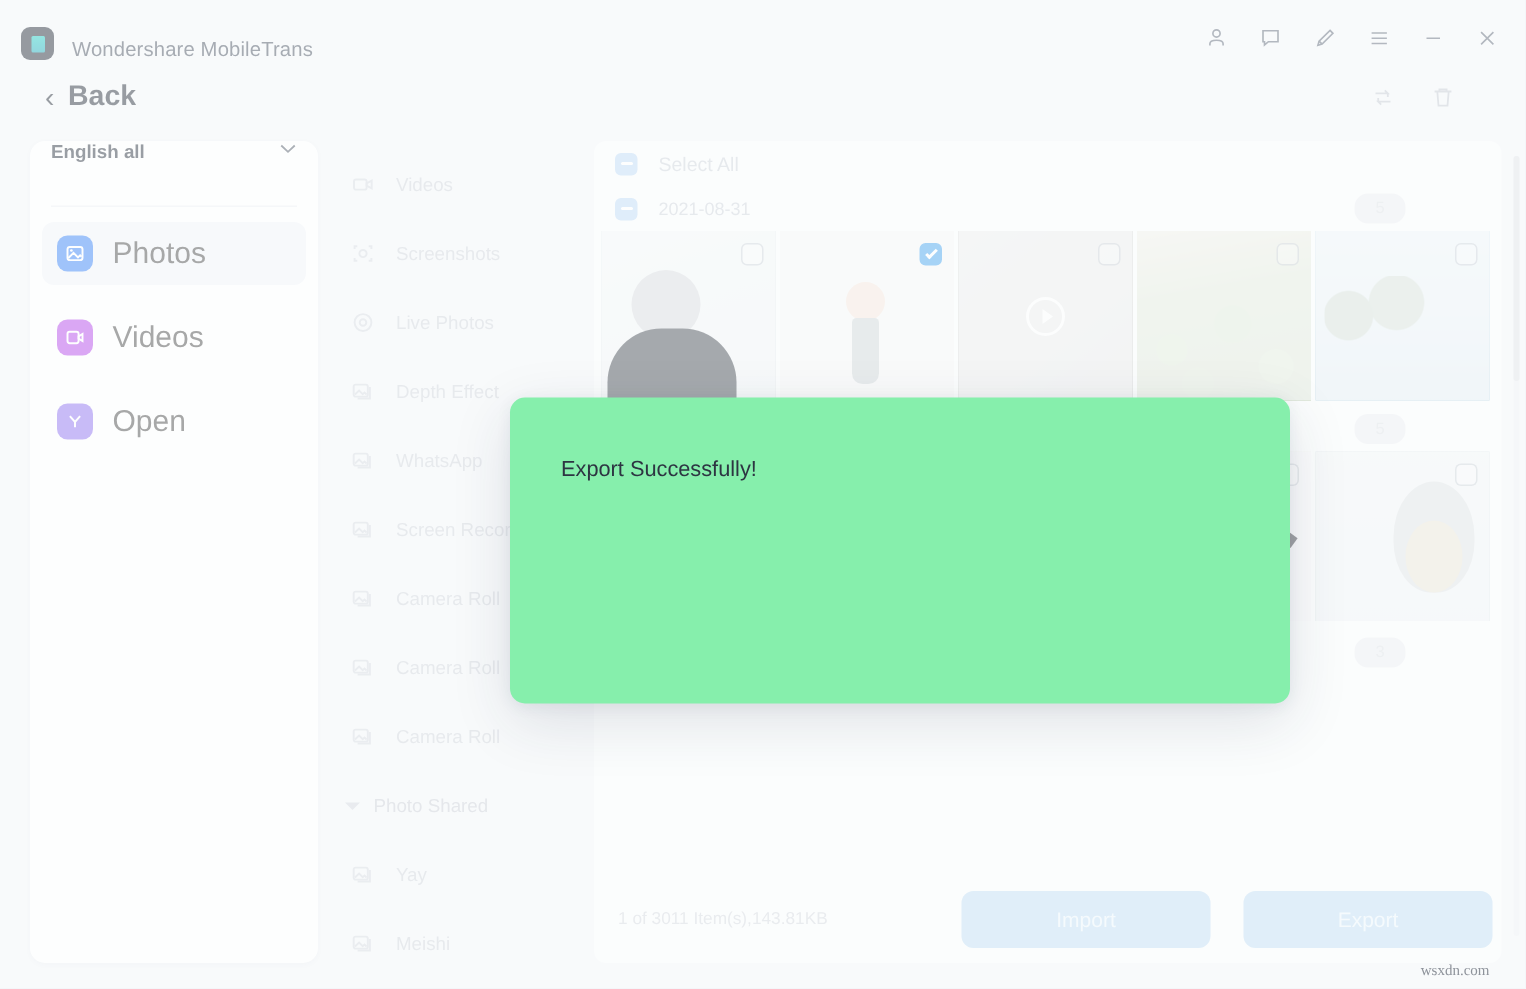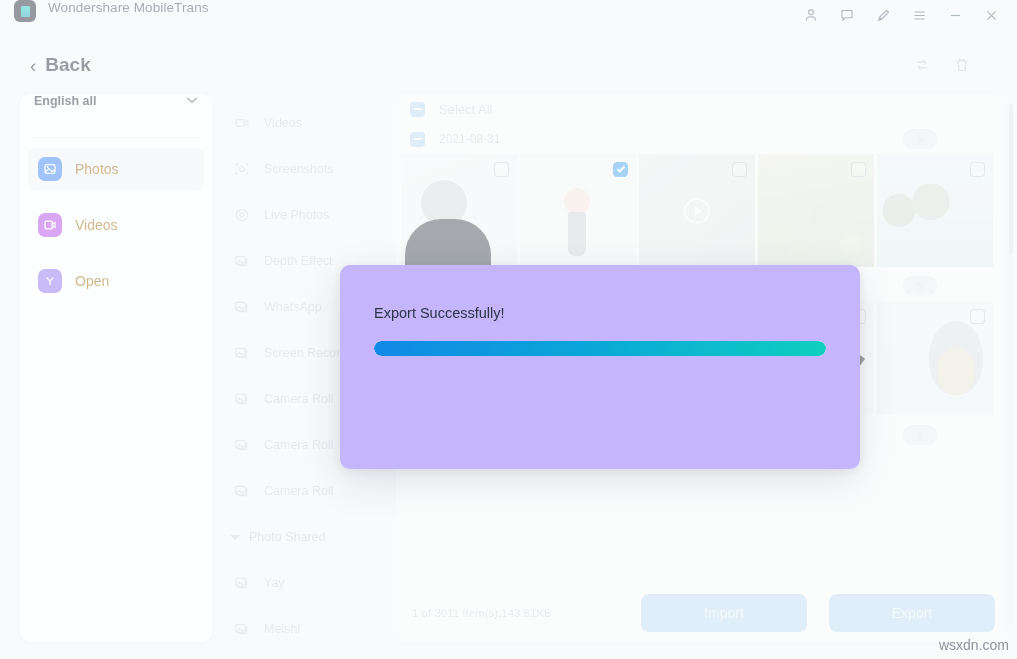--- a/index.html
+++ b/index.html
@@ -11,21 +11,21 @@
   }
   .app {
     position: relative;
     width: 1017px; height: 659px;
     background: #f4f6f9;
   }
 
   
   .titlebar {
     position: absolute; top: 0; left: 0; right: 0; height: 40px;
-    display: flex; align-items: flex-start;
+    display: flex; align-items: flex-end;
   }
   .app-logo {
     width: 22px; height: 22px; margin-left: 14px; border-radius: 6px;
     background: #1b2330; display: flex; align-items: center; justify-content: center;
   }
   .app-logo i {
     display: block; width: 9px; height: 11px; border-radius: 1px;
     background: linear-gradient(180deg, #19c9c0 0%, #13a7b8 100%);
   }
   .app-title {
@@ -72,21 +72,21 @@
     display: flex; align-items: center; gap: 13px;
     height: 42px; padding: 0 10px; margin-bottom: 14px;
     border-radius: 8px; cursor: default;
   }
   .nav-item.active { background: #f1f4f9; }
   .nav-ico {
     width: 24px; height: 24px; border-radius: 7px; flex: 0 0 24px;
     display: flex; align-items: center; justify-content: center;
     color: #fff; font-size: 12px;
   }
-  .nav-lbl { font-size: 14px; color: #a16207; }
+  .nav-lbl { font-size: 20px; color: #404040; }
 
   
   .catcol {
     position: absolute; left: 220px; top: 94px; width: 172px; height: 548px;
     padding-top: 6px;
   }
   .cat {
     display: flex; align-items: center; gap: 12px;
     height: 46px; padding-left: 12px;
     font-size: 12.5px; color: #cfd3da;
@@ -239,24 +239,24 @@
   .vscroll {
     position: absolute; right: 4px; top: 104px; width: 4px; height: 520px;
     background: #eef0f3; border-radius: 2px;
   }
   .vscroll i { display: block; width: 4px; height: 150px; background: #dfe2e7; border-radius: 2px; }
 
   
   .modal-veil { position: absolute; inset: 0; background: rgba(252,253,254,.55); }
   .modal {
     position: absolute; left: 340px; top: 265px; width: 520px; height: 204px;
-    background: #c4b5fd; border-radius: 10px;
+    background: #86efac; border-radius: 10px;
     box-shadow: 0 12px 40px rgba(35,50,80,.13), 0 2px 10px rgba(35,50,80,.07);
     padding: 40px 34px 26px 34px;
-    display: flex; flex-direction: column;
+    display: flex; 
   }
   .modal-msg { font-size: 14.5px; color: #2d3542; }
   .bar-track { margin-top: 20px; height: 15px; border-radius: 8px; background: #edf0f3; overflow: hidden; }
   .bar-fill {
     height: 15px; border-radius: 8px;
     background: linear-gradient(90deg, #1189e6 0%, #0aa7d8 48%, #0fcfc0 100%);
   }
   .modal-actions { margin-top: auto; display: flex; justify-content: flex-end; gap: 22px; }
   .m-primary {
     width: 112px; height: 36px; border-radius: 7px; border: none;
@@ -264,22 +264,22 @@
     display: flex; align-items: center; justify-content: center; cursor: default;
   }
   .m-secondary {
     width: 112px; height: 36px; border-radius: 7px;
     background: #fff; border: 1px solid #1989ec; color: #23303e;
     font-size: 14px; font-weight: bold;
     display: flex; align-items: center; justify-content: center; cursor: default;
   }
 
   .watermark {
-    position: absolute; right: 8px; bottom: 6px;
-    font-size: 14px; color: #8e939b;
+    position: absolute; right: 24px; bottom: 6px;
+    font-size: 10px; color: #8e939b; font-family: Liberation Serif, serif;
   }
 </style>
 </head>
 <body>
 
 <div class="app">
 
   <div class="titlebar">
     <div class="app-logo">
         <i></i>

